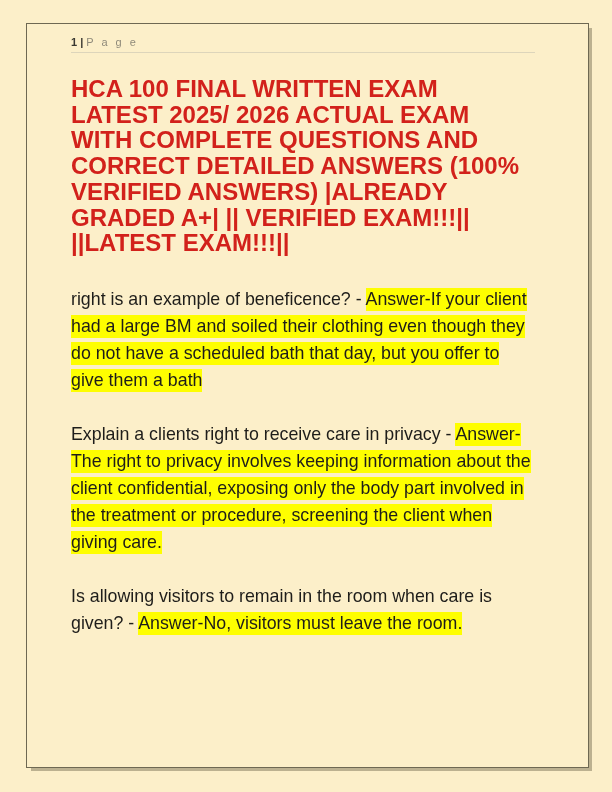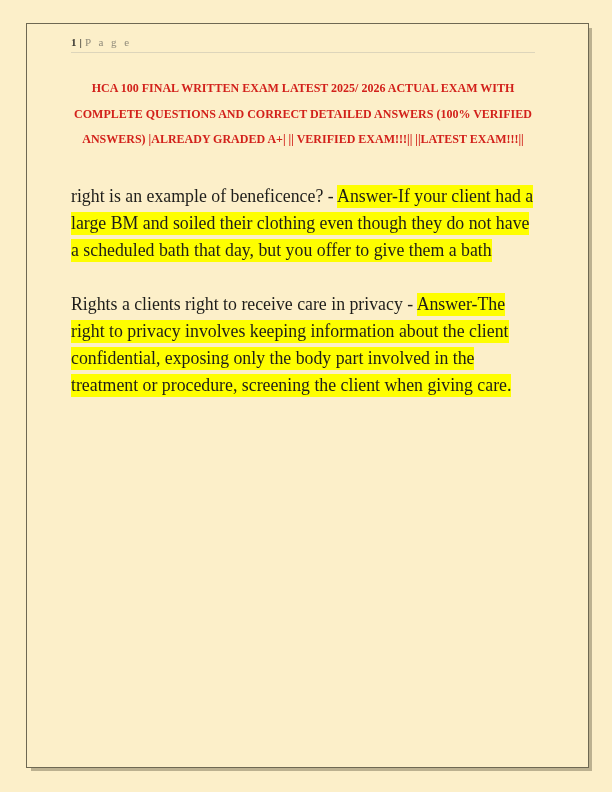--- a/index.html
+++ b/index.html
@@ -5,21 +5,21 @@
   html, body {
     margin: 0;
     padding: 0;
     background: #fcefc9;
   }
   .page {
     position: relative;
     width: 612px;
     height: 792px;
     background: var(--page_background, #fcefc9);
-    font-family: Liberation Serif, serif;
+    font-family: Liberation Sans, sans-serif;
     overflow: hidden;
   }
   .frame {
     position: absolute;
     left: 26px;
     top: 23px;
     width: 561px;
     height: 743px;
     border: 1px solid var(--border_line, #6e6852);
     box-shadow: 4px 4px 0 -1px rgba(110, 102, 75, 0.45);
@@ -51,23 +51,23 @@
   }
   .header-rule {
     height: 1px;
     background: var(--rule_color, #ddd5bb);
     margin-top: 3px;
   }
   .title {
     margin: 23px 0 0;
     color: var(--title_red, #d2211b);
     font-weight: 700;
-    font-size: 12px;
+    font-size: 24px;
     line-height: 25.7px;
-    text-align: center;
+    text-align: left;
   }
   .qa {
     font-size: 17.8px;
     line-height: 27px;
     color: var(--text_dark, #1e1d1a);
   }
   .qa p {
     margin: 27px 0 0;
   }
   .qa p.first {
@@ -86,17 +86,18 @@
   <div class="frame"></div>
   <div class="content">
 
     <div class="pg-header"><span class="pg-num">1</span><span class="pg-sep">|</span><span class="pg-word">P a g e</span></div>
     <div class="header-rule"></div>
 
     <h1 class="title">HCA 100 FINAL WRITTEN EXAM LATEST 2025/ 2026 ACTUAL EXAM WITH COMPLETE QUESTIONS AND CORRECT DETAILED ANSWERS (100% VERIFIED ANSWERS) |ALREADY GRADED A+| || VERIFIED EXAM!!!|| ||LATEST EXAM!!!||</h1>
 
     <div class="qa">
       <p class="first"><span>right is an example of beneficence? - </span><mark>Answer-If your client had a large BM and soiled their clothing even though they do not have a scheduled bath that day, but you offer to give them a bath</mark></p>
-      <p><span>Rights a clients right to receive care in privacy - </span><mark>Answer-The right to privacy involves keeping information about the client confidential, exposing only the body part involved in the treatment or procedure, screening the client when giving care.</mark></p>
+      <p><span>Explain a clients right to receive care in privacy - </span><mark>Answer-The right to privacy involves keeping information about the client confidential, exposing only the body part involved in the treatment or procedure, screening the client when giving care.</mark></p>
+      <p><span>Is allowing visitors to remain in the room when care is given? - </span><mark>Answer-No, visitors must leave the room.</mark></p>
     </div>
 
   </div>
 </div>
 
 </body></html>

